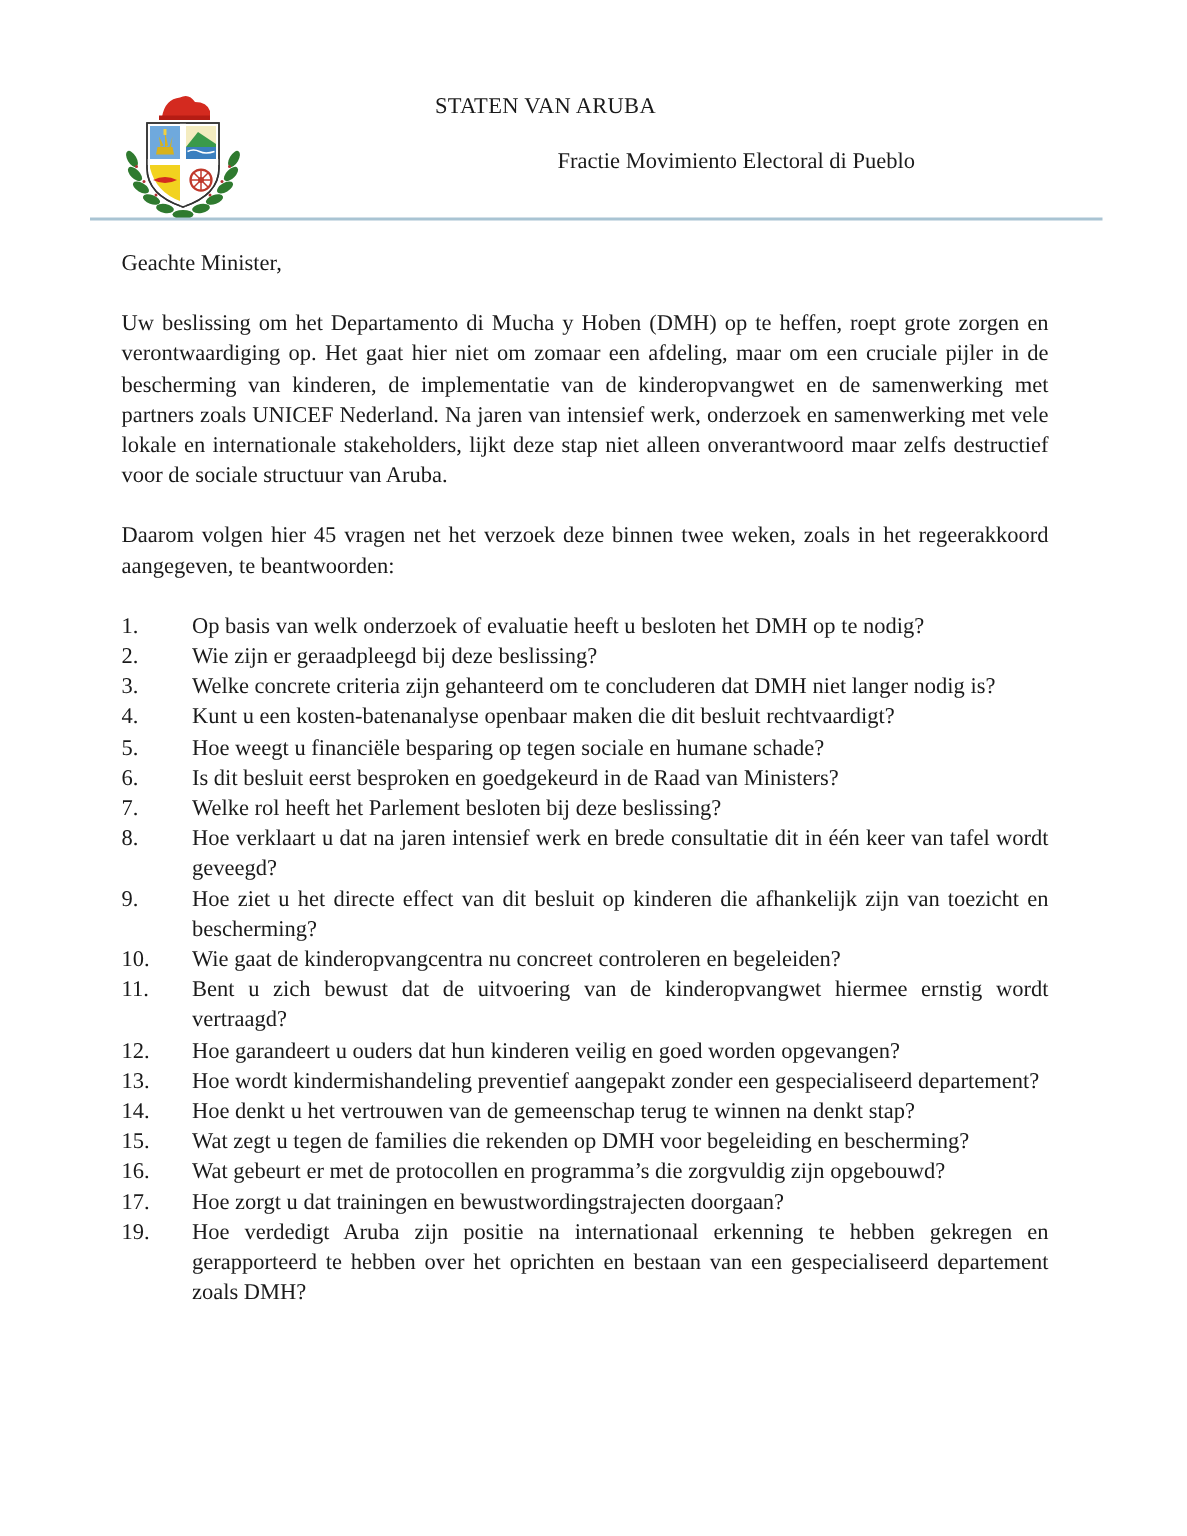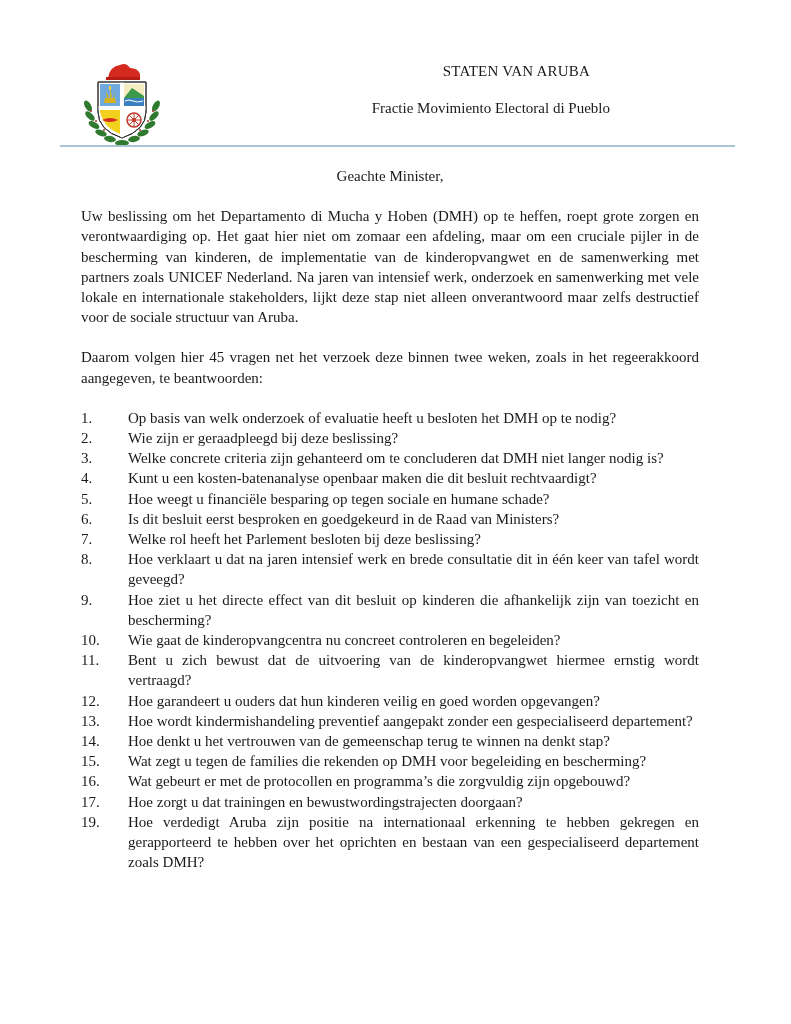--- a/index.html
+++ b/index.html
@@ -27,21 +27,21 @@
       left: 82px;
       top: 60px;
       width: 80px;
       height: 88px;
     }
     .header-title {
       position: absolute;
       left: 290px;
       top: 63px;
       width: 300px;
-      text-align: right;
+      text-align: left;
       font-size: 15px;
       letter-spacing: 0.2px;
     }
     .header-subtitle {
       position: absolute;
       left: 270px;
       top: 100px;
       width: 340px;
       text-align: right;
       font-size: 15px;
@@ -57,21 +57,20 @@
     .content {
       position: absolute;
       left: 81px;
       top: 166px;
       width: 618px;
       font-size: 15px;
       line-height: 20.2px;
     }
     .salutation {
       margin: 0 0 20px 0;
-      text-align: center;
     }
     .para {
       margin: 0 0 20px 0;
       text-align: justify;
     }
     .qlist {
       margin: 0;
       padding: 0;
       list-style: none;
     }

